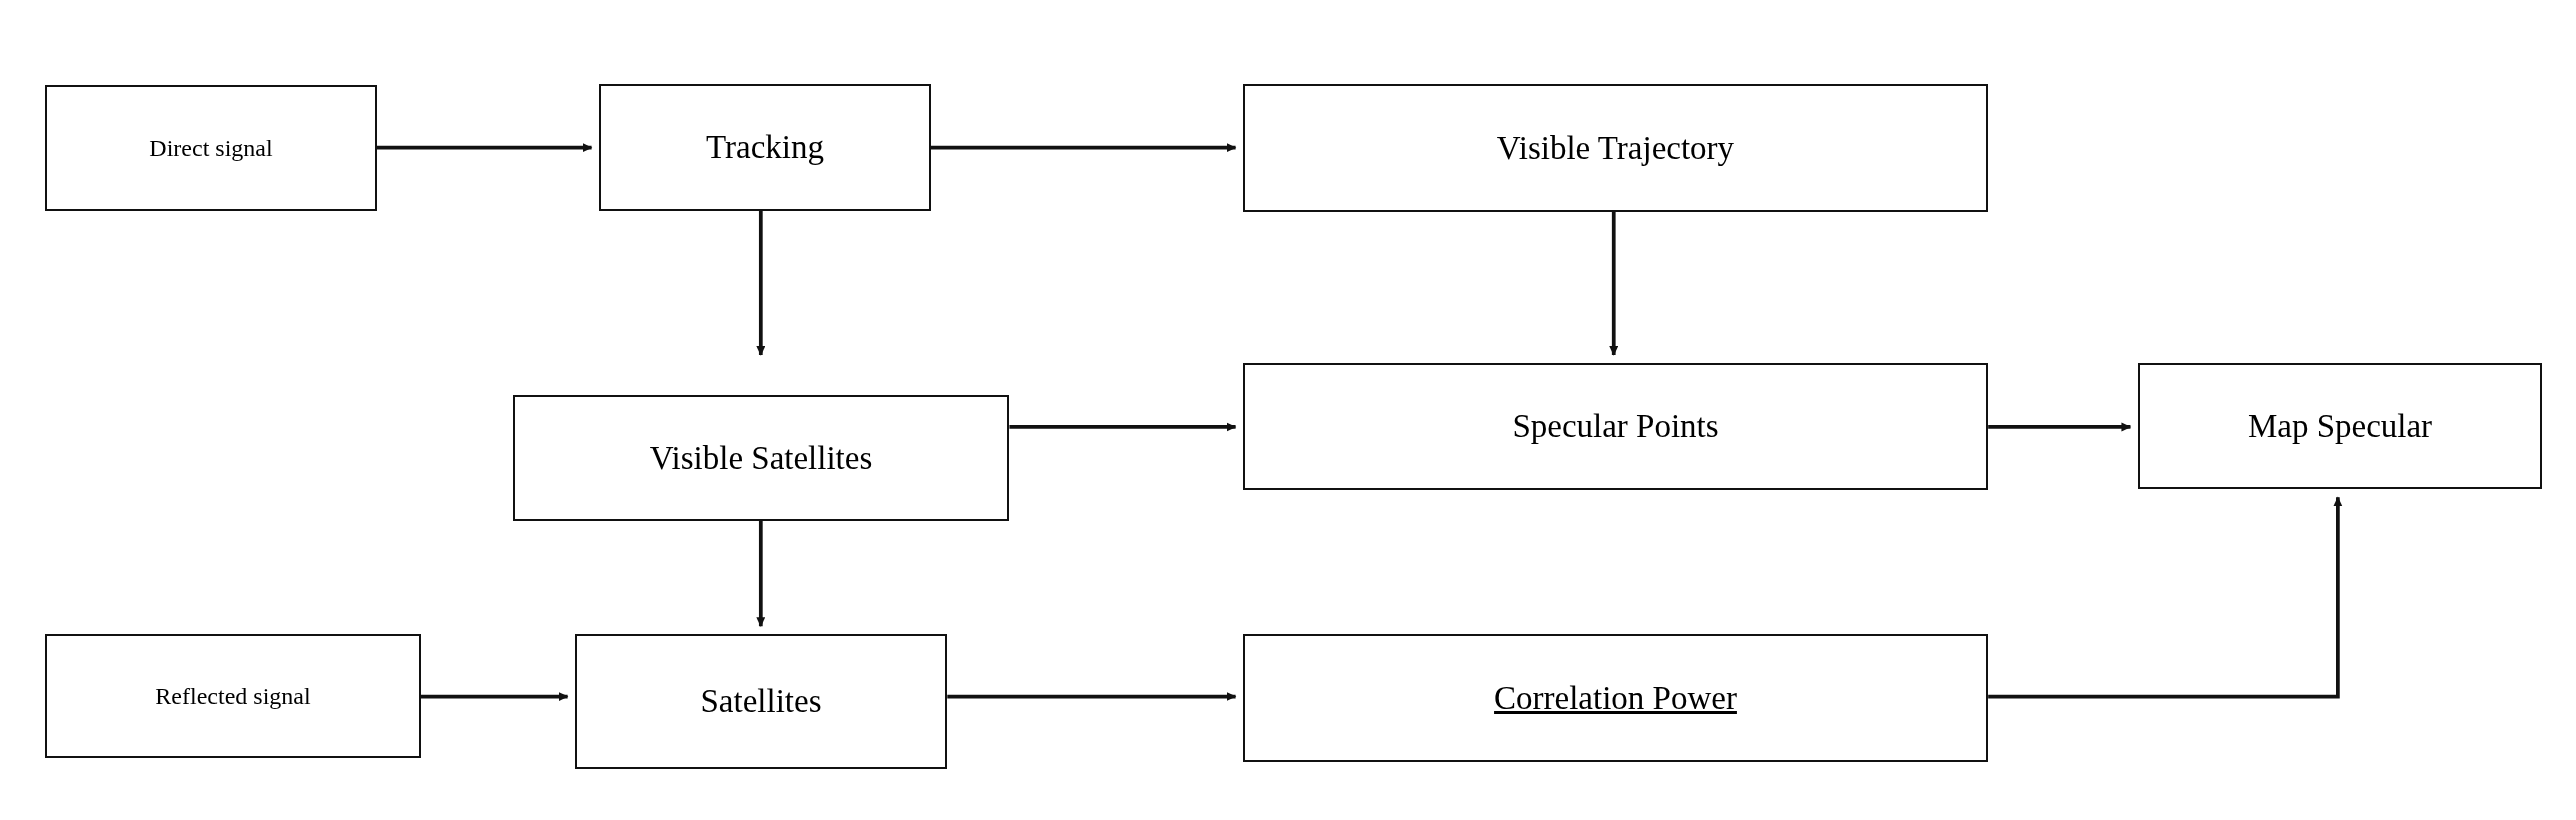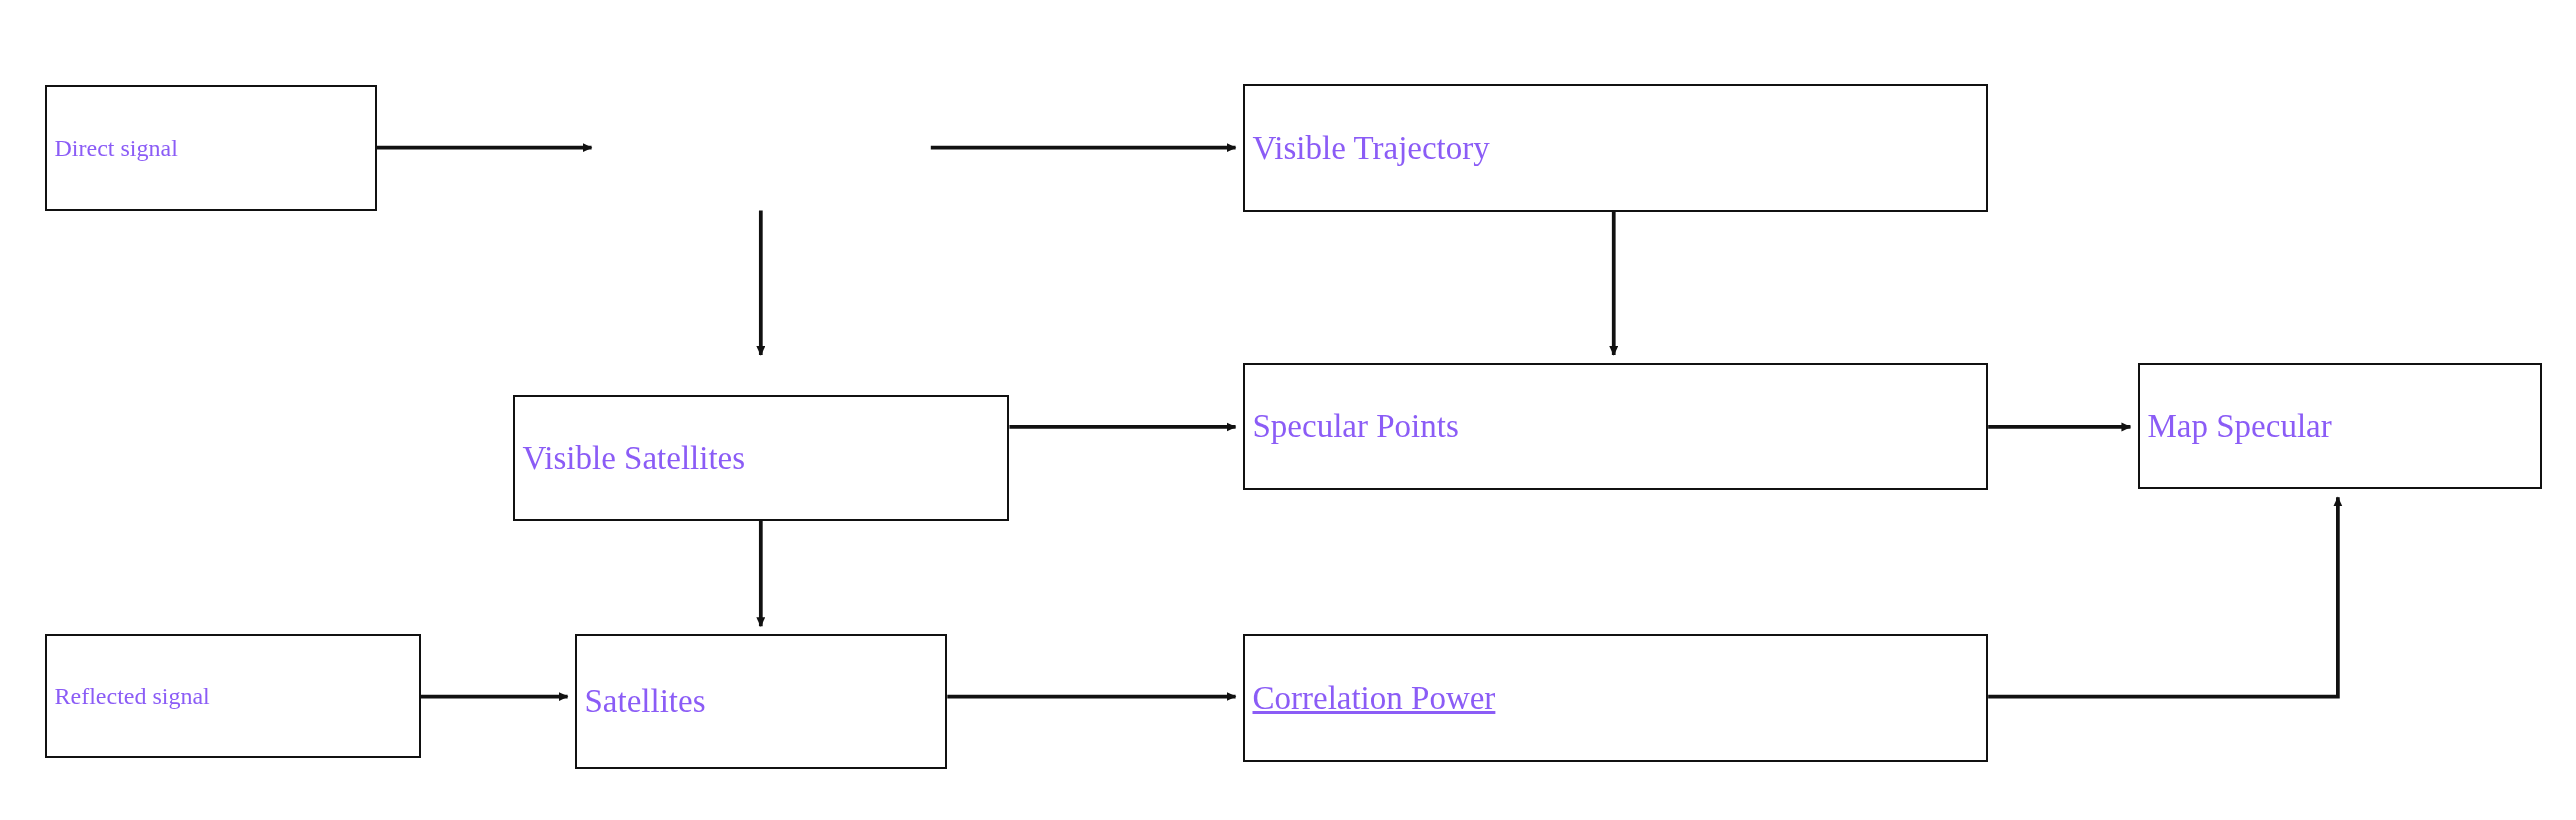--- a/index.html
+++ b/index.html
@@ -23,23 +23,23 @@
     height: 821px;
     pointer-events: none;
   }
   .node {
     position: absolute;
     box-sizing: border-box;
     background: #ffffff;
     border: 2.2px solid #111111;
     display: flex;
     align-items: center;
-    justify-content: flex-start;
+    justify-content: center;
     text-align: center;
-    color: #8b5cf6;
+    color: #000000;
     line-height: 1.1;
     white-space: nowrap;
   }
   .node .node-label {
     display: block;
     padding: 0 7.5px;
   }
   .fs-lg  { font-size: 33px; }
   .fs-sm  { font-size: 24px; }
 </style>
@@ -82,20 +82,23 @@
       <line x1="1265" y1="930" x2="1650" y2="930" marker-end="url(#arrow-right)"></line>
 
       <path d="M2655,930 L3122,930 L3122,664" marker-end="url(#arrow-up)"></path>
     </g>
   </svg>
 
   <div class="node fs-sm" style="left:45px;  top:85px; width:332px; height:126px;">
     <span class="node-label">Direct signal</span>
   </div>
 
+  <div class="node fs-lg" style="left:599px; top:84px; width:332px; height:127px;">
+    <span class="node-label">Tracking</span>
+  </div>
 
   <div class="node fs-lg" style="left:1243px; top:84px; width:745px; height:128px;">
     <span class="node-label">Visible Trajectory</span>
   </div>
 
   <div class="node fs-lg" style="left:513px; top:363px; width:496px; height:126px;margin-top:32px;">
     <span class="node-label">Visible Satellites</span>
   </div>
 
   <div class="node fs-lg" style="left:1243px; top:363px; width:745px; height:127px;font-family:Liberation Serif, serif;">

